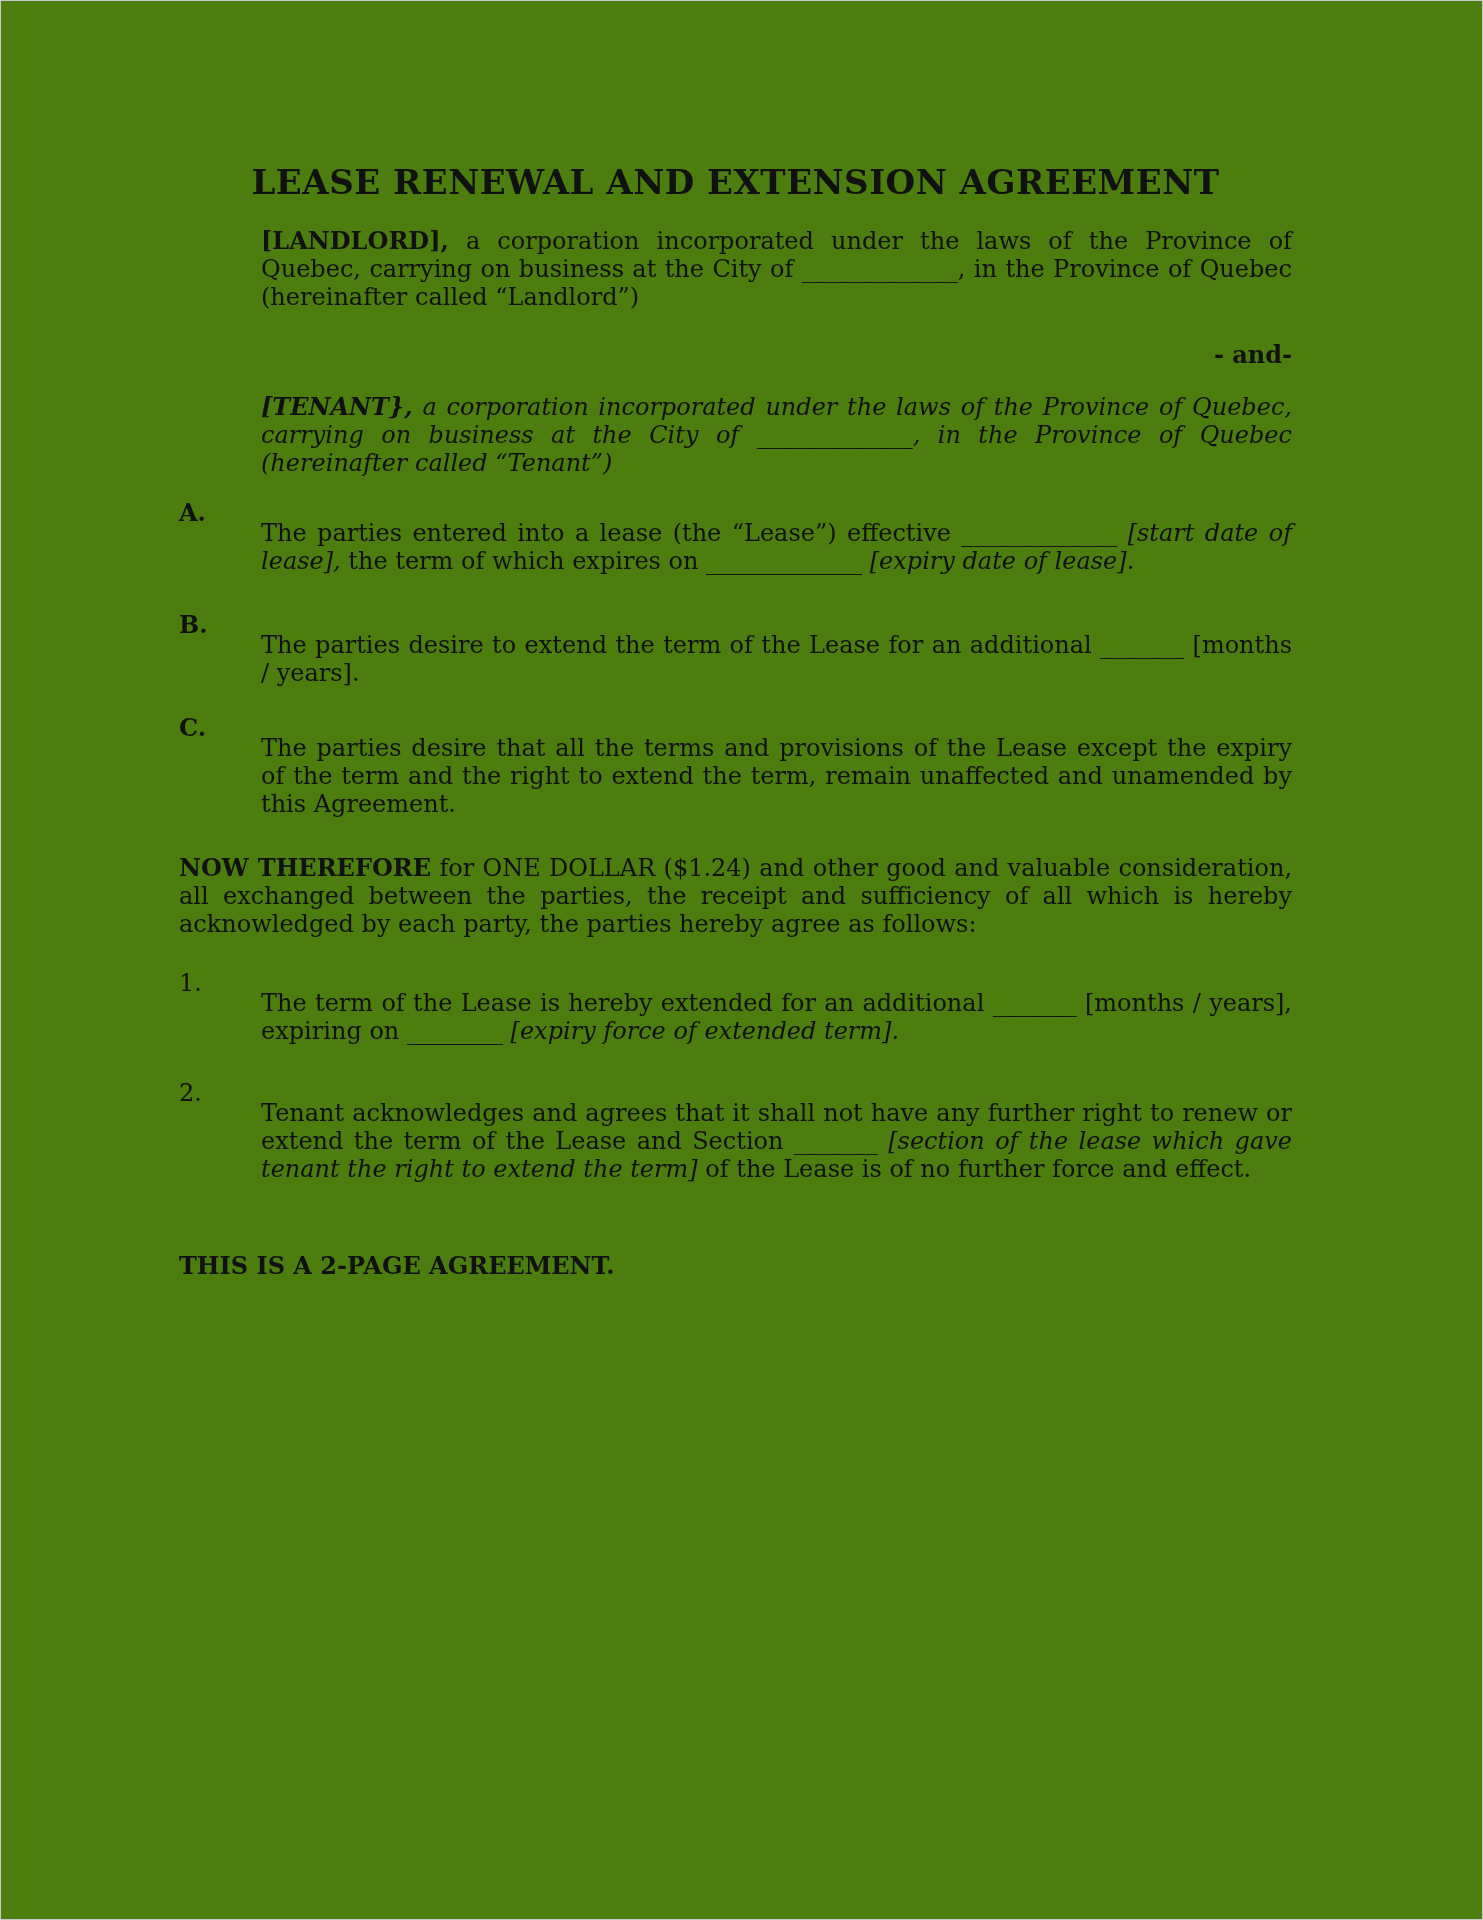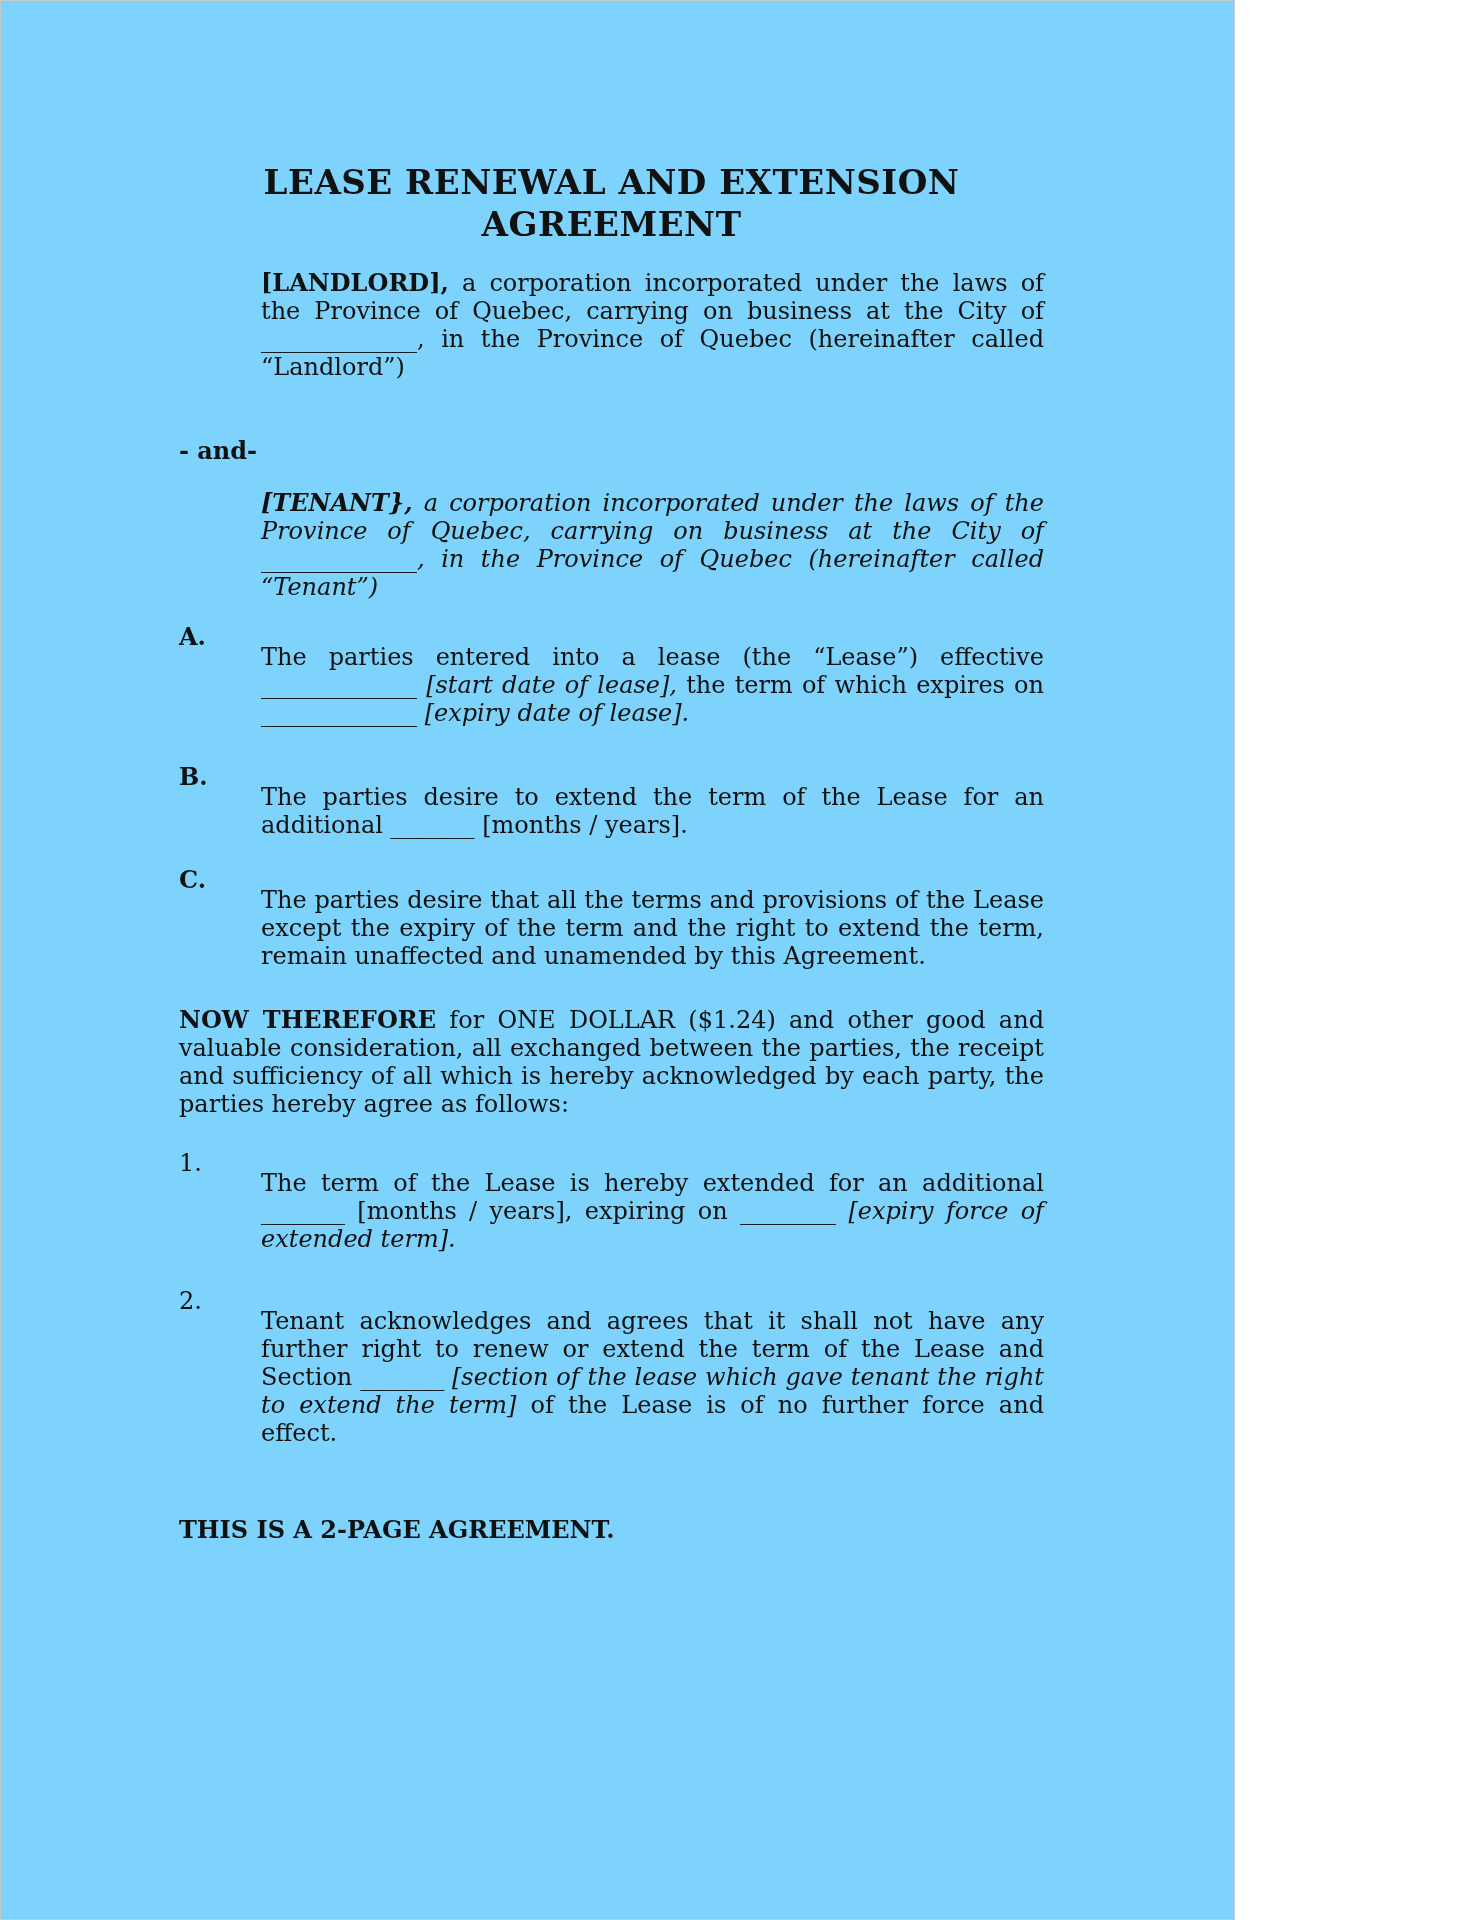--- a/index.html
+++ b/index.html
@@ -1,21 +1,21 @@
 <!DOCTYPE html>
 <html><head>
 <meta charset="utf-8">
 <style>
   html, body { margin: 0; padding: 0; background: #ffffff; }
   .page {
     position: relative;
-    width: 1235px;
+    width: 1483px;
     height: 1920px;
     box-sizing: border-box;
-    background: #7dd3fc;
+    background: #4d7c0f;
     border: 1px solid #c9c9c9;
     padding: 0 190px 0 178px;
     font-family: "DejaVu Serif", "Liberation Serif", serif;
     font-size: 24px;
     line-height: 28px;
     color: #111111;
     overflow: hidden;
   }
   .title {
     margin: 160px 0 0 0;
@@ -30,22 +30,22 @@
     margin-top: 56px;
   }
   .heading.whereas { margin-top: 66px; }
   .para {
     margin: 0;
     text-align: justify;
   }
   .indent { margin-left: 82px; }
   .landlord-para { margin-top: 24px; }
   .and-sep {
-    margin-top: 56px;
-    text-align: left;
+    margin-top: 30px;
+    text-align: right;
     font-weight: bold;
   }
   .tenant-para { margin-top: 24px; font-style: italic; }
   .item {
     display: flex;
     align-items: flex-start;
   }
   .item-label {
     flex: 0 0 82px;
     width: 82px;

